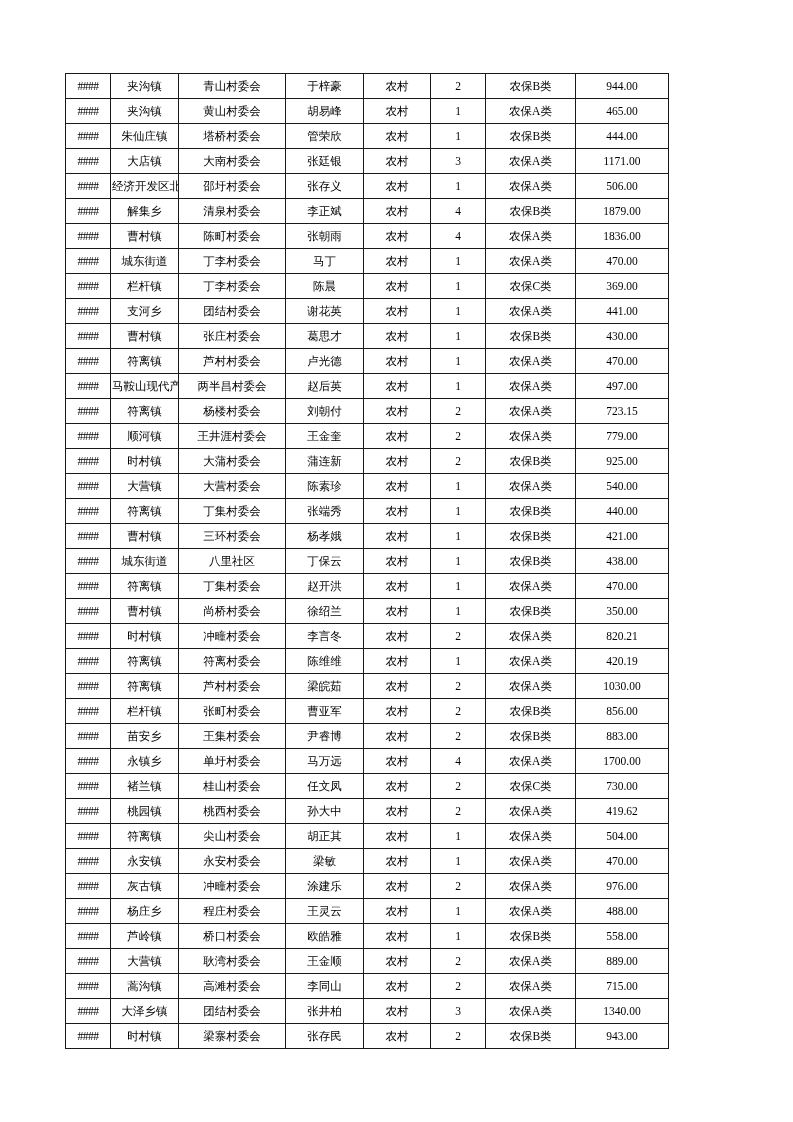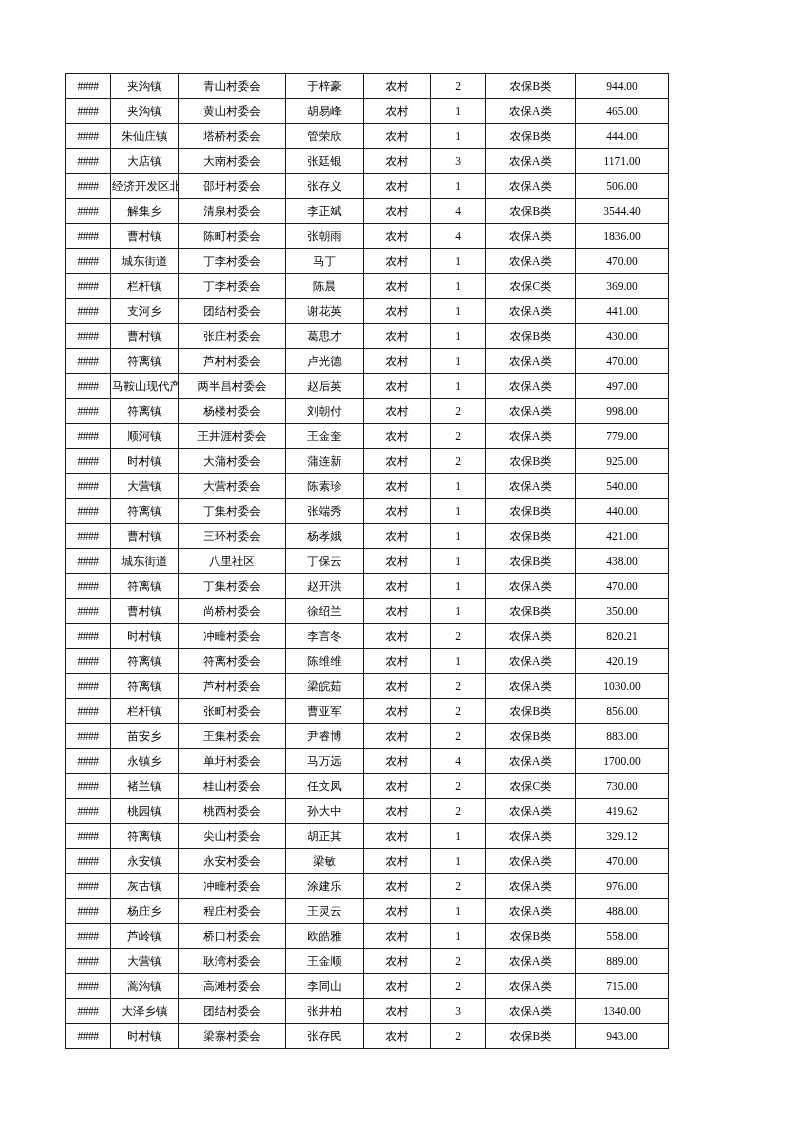--- a/index.html
+++ b/index.html
@@ -111,21 +111,21 @@
           <td class="cell-amount">506.00</td>
         </tr>
         <tr>
           <td class="cell-date">####</td>
           <td class="cell-town">解集乡</td>
           <td class="cell-village">清泉村委会</td>
           <td class="cell-person">李正斌</td>
           <td class="cell-category">农村</td>
           <td class="cell-count">4</td>
           <td class="cell-insurance">农保B类</td>
-          <td class="cell-amount">3544.40</td>
+          <td class="cell-amount">1879.00</td>
         </tr>
         <tr>
           <td class="cell-date">####</td>
           <td class="cell-town">曹村镇</td>
           <td class="cell-village">陈町村委会</td>
           <td class="cell-person">张朝雨</td>
           <td class="cell-category">农村</td>
           <td class="cell-count">4</td>
           <td class="cell-insurance">农保A类</td>
           <td class="cell-amount">1836.00</td>
@@ -191,21 +191,21 @@
           <td class="cell-amount">497.00</td>
         </tr>
         <tr>
           <td class="cell-date">####</td>
           <td class="cell-town">符离镇</td>
           <td class="cell-village">杨楼村委会</td>
           <td class="cell-person">刘朝付</td>
           <td class="cell-category">农村</td>
           <td class="cell-count">2</td>
           <td class="cell-insurance">农保A类</td>
-          <td class="cell-amount">998.00</td>
+          <td class="cell-amount">723.15</td>
         </tr>
         <tr>
           <td class="cell-date">####</td>
           <td class="cell-town">顺河镇</td>
           <td class="cell-village">王井涯村委会</td>
           <td class="cell-person">王金奎</td>
           <td class="cell-category">农村</td>
           <td class="cell-count">2</td>
           <td class="cell-insurance">农保A类</td>
           <td class="cell-amount">779.00</td>
@@ -361,21 +361,21 @@
           <td class="cell-amount">419.62</td>
         </tr>
         <tr>
           <td class="cell-date">####</td>
           <td class="cell-town">符离镇</td>
           <td class="cell-village">尖山村委会</td>
           <td class="cell-person">胡正其</td>
           <td class="cell-category">农村</td>
           <td class="cell-count">1</td>
           <td class="cell-insurance">农保A类</td>
-          <td class="cell-amount">329.12</td>
+          <td class="cell-amount">504.00</td>
         </tr>
         <tr>
           <td class="cell-date">####</td>
           <td class="cell-town">永安镇</td>
           <td class="cell-village">永安村委会</td>
           <td class="cell-person">梁敏</td>
           <td class="cell-category">农村</td>
           <td class="cell-count">1</td>
           <td class="cell-insurance">农保A类</td>
           <td class="cell-amount">470.00</td>

